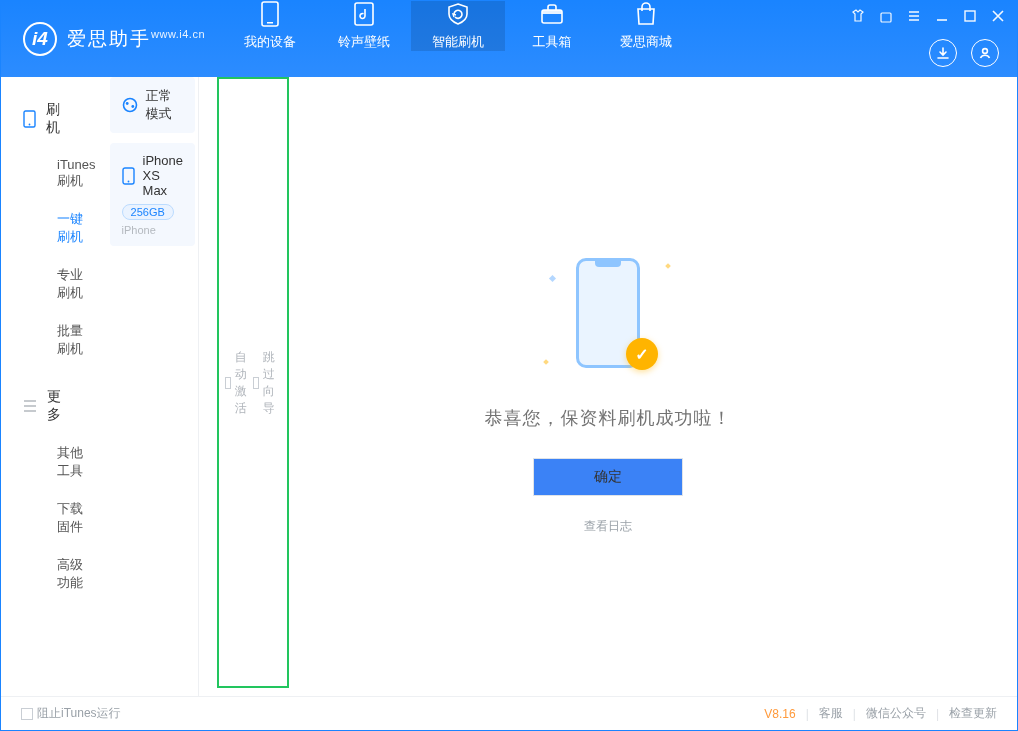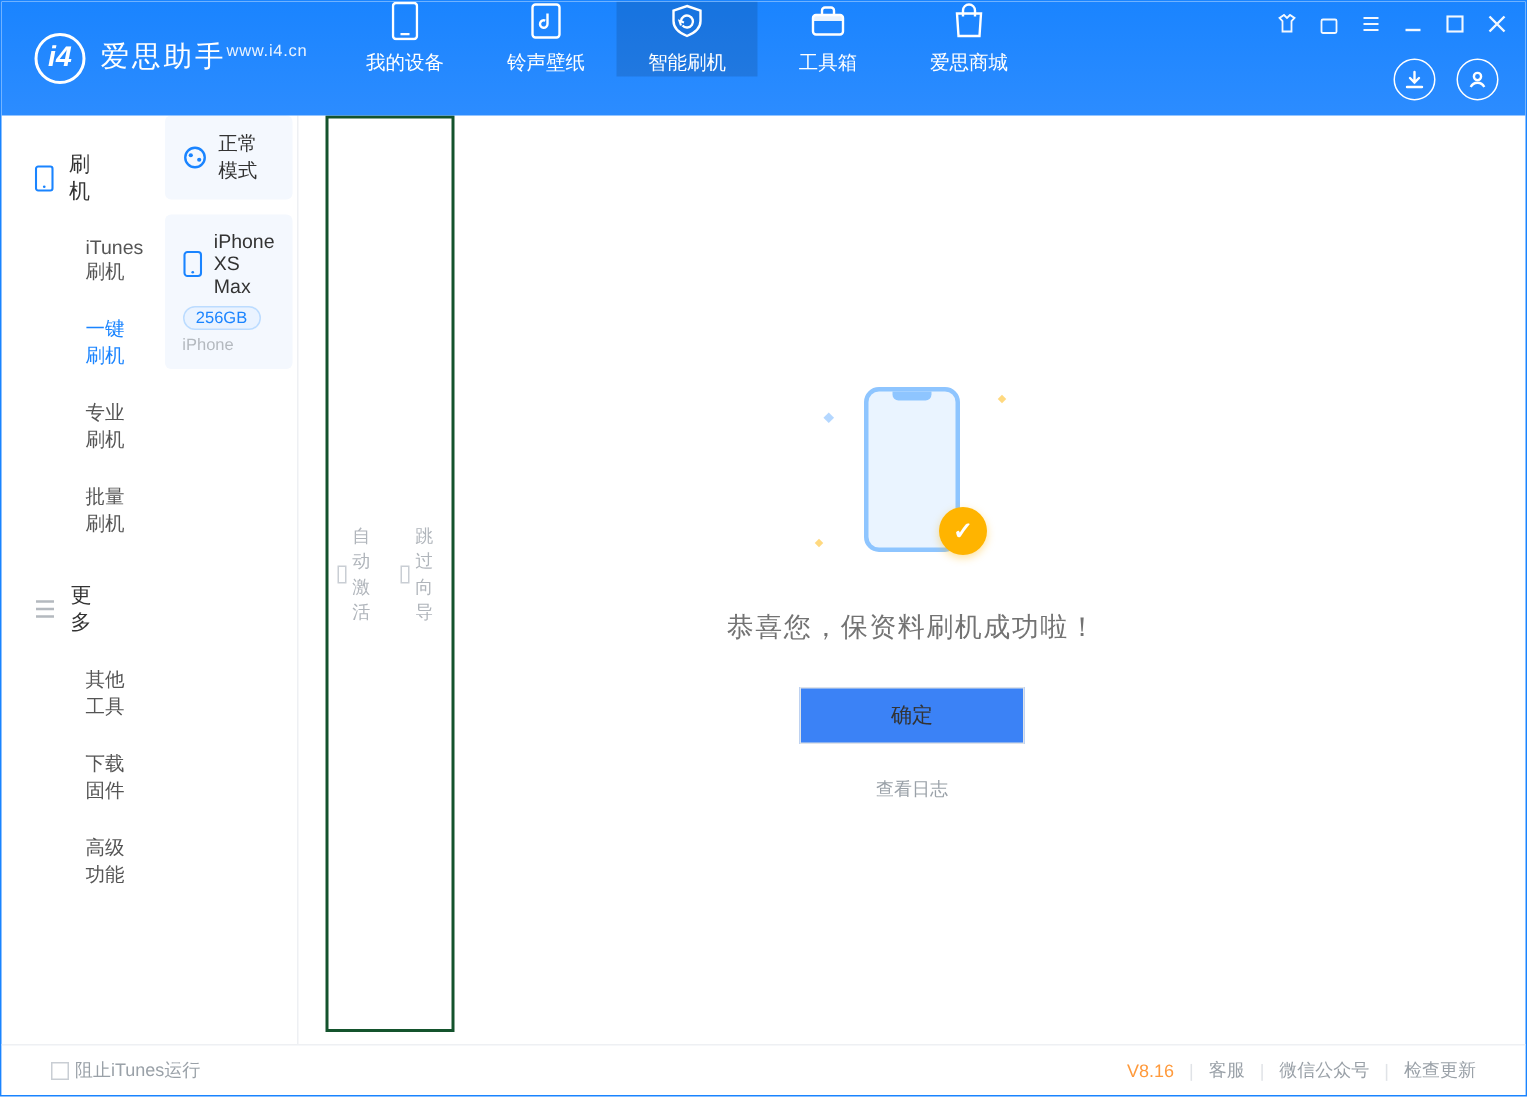--- a/index.html
+++ b/index.html
@@ -31,41 +31,41 @@
 .side-group { font-size:14px; color:#333; padding:10px 22px; display:flex; align-items:center; gap:10px; font-weight:500 }
 .side-item { font-size:13px; color:#555; padding:10px 0 10px 56px; cursor:pointer }
 .side-item.active { color:#1a84ff }
 
 .device-cards { padding:0 14px; margin-bottom:10px }
 .card { background:#f4f8fe; border-radius:4px; padding:10px 12px; margin-bottom:10px; font-size:13px; color:#333 }
 .card .row1 { display:flex; align-items:center; gap:8px; font-weight:500 }
 .badge { display:inline-block; margin-top:6px; font-size:11px; color:#1a84ff; border:1px solid #bcdcff; background:#eaf3ff; border-radius:10px; padding:1px 8px }
 .sub { font-size:11px; color:#b4b9bf; margin-top:4px }
 
-.opts-box { border:2px solid #14532d; margin:0 8px 8px 8px; padding:8px 6px; display:flex; gap:14px; align-items:center }
+.opts-box { border:2px solid #22c55e; margin:0 8px 8px 8px; padding:8px 6px; display:flex; align-items:center }
 .cb { display:flex; align-items:center; gap:4px; font-size:12px; color:#b0b5bb; cursor:pointer }
 .cb .box { width:12px; height:12px; border:1px solid #c9ced4; background:#fff }
 
 
 .main { flex:1; display:flex; flex-direction:column; align-items:center; justify-content:center; gap:18px; color:#333 }
 .phone-ill { position:relative; width:160px; height:150px; display:flex; align-items:center; justify-content:center }
 .phone { width:64px; height:110px; border:3px solid #8ec5ff; border-radius:10px; background:#eaf4ff; position:relative }
 .phone .notch { position:absolute; top:0; left:50%; transform:translateX(-50%); width:26px; height:6px; background:#8ec5ff; border-radius:0 0 4px 4px }
 .check { position:absolute; right:30px; bottom:18px; width:32px; height:32px; background:#ffb400; border-radius:50%; display:flex; align-items:center; justify-content:center; color:#fff; font-size:16px; font-weight:bold; box-shadow:0 2px 6px rgba(255,180,0,.4) }
 .spark { position:absolute; width:6px; height:6px; background:#ffb400; transform:rotate(45deg); opacity:.5 }
 .spark.s1 { left:22px; top:38px; background:#6ab0ff; width:5px; height:5px }
 .spark.s2 { right:18px; top:26px; width:4px; height:4px }
 .spark.s3 { left:16px; bottom:24px; width:4px; height:4px }
 
 .msg { font-size:18px; color:#737373; letter-spacing:1px }
 .ok-btn { margin-top:10px; width:150px; height:38px; border:1px solid #dfe3e8; background:#3b82f6; font-size:14px; color:#333; cursor:pointer }
 .loglink { margin-top:4px; font-size:12px; color:#9aa1a8; cursor:pointer }
 
 
-.footer { position:absolute; bottom:0; left:0; right:0; height:34px; border-top:1px solid #eef0f3; display:flex; align-items:center; padding:0 33px; font-size:12px; color:#9aa1a8; background:#fff }
+.footer { position:absolute; bottom:0; left:0; right:0; height:34px; border-top:1px solid #eef0f3; display:flex; align-items:center; padding:0 20px; font-size:12px; color:#9aa1a8; background:#fff }
 .footer .left { display:flex; align-items:center; gap:6px }
 .footer .right { margin-left:auto; display:flex; align-items:center; gap:10px }
 .footer .sep { color:#e0e3e7 }
 .footer .lnk { cursor:pointer }
 
 svg { display:block }
 </style>
 </head>
 <body>
 

